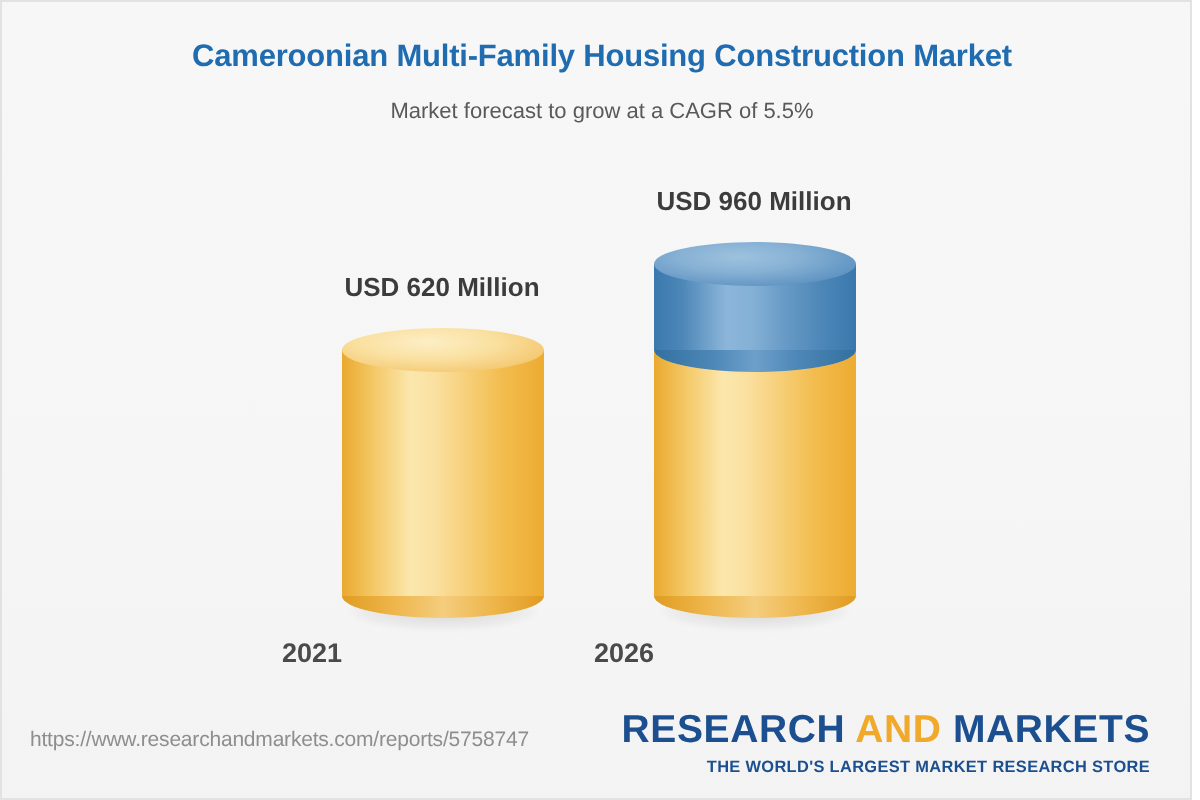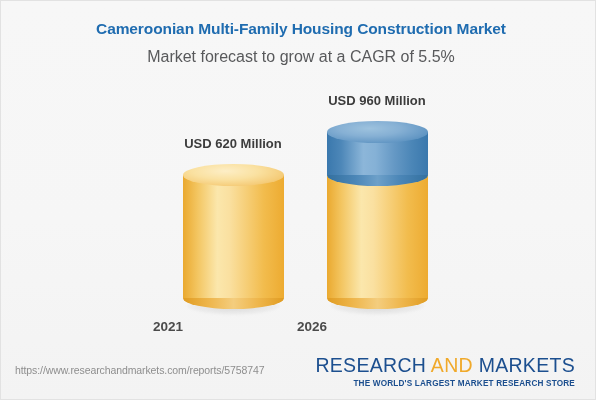--- a/index.html
+++ b/index.html
@@ -36,42 +36,42 @@
     margin: 0;
     font-size: 15.5px;
     font-weight: bold;
     letter-spacing: -0.1px;
     color: #1f6cb0;
     line-height: 20px;
   }
   .chart-subtitle {
     margin: 0;
     padding-top: 9px;
-    font-size: 16px;
+    font-size: 11px;
     font-weight: normal;
     color: #58595b;
     line-height: 17px;
   }
 
   
   .plot {
     position: absolute;
     left: 0;
     top: 0;
     width: 600px;
     height: 400px;
   }
 
   .bar-group {
     position: absolute;
     bottom: 0;
     width: 160px;
     height: 400px;
   }
-  .bar-group.g1 { left: 152px; }
+  .bar-group.g1 { left: 140px; }
   .bar-group.g2 { left: 296px; }
 
   
   .value-label {
     position: absolute;
     left: 0;
     width: 160px;
     text-align: center;
     font-size: 13px;
     font-weight: bold;
@@ -205,21 +205,21 @@
     white-space: nowrap;
   }
   .brand {
     position: absolute;
     right: 26px;
     top: 7px;
     text-align: right;
   }
   .brand-wordmark {
     font-size: 19.5px;
-    font-weight: normal;
+    font-weight: bold;
     letter-spacing: 0.3px;
     line-height: 23px;
     white-space: nowrap;
     color: #1c4f8f;
   }
   .brand-and { color: #f0a92a; }
   .brand-tagline {
     font-size: 8.2px;
     font-weight: bold;
     letter-spacing: 0.18px;

